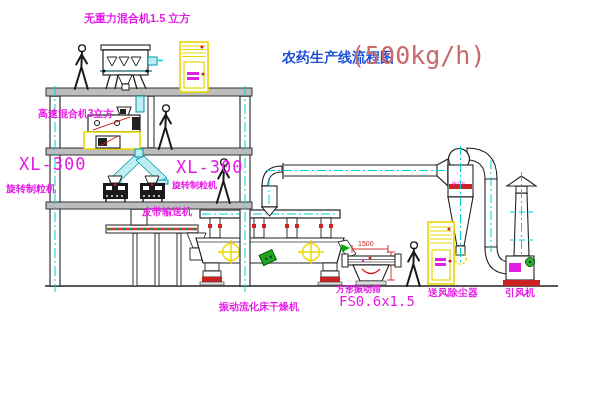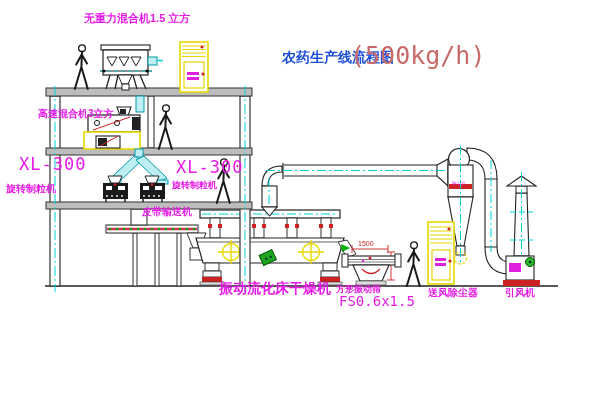--- a/index.html
+++ b/index.html
@@ -9,21 +9,21 @@
   .lbl{position:absolute;white-space:nowrap;color:#e61ae6;line-height:1;}
   .mono{font-family:"DejaVu Sans Mono",monospace;margin-left:9px;}
   
   #lbl-gravity-mixer{left:84px;top:13px;font-size:11px;font-weight:bold;}
   #lbl-hs-mixer{left:38px;top:109px;font-size:10px;font-weight:bold;}
   #lbl-gran-left-model{left:10px;top:156px;font-size:17px;letter-spacing:1px;}
   #lbl-gran-left-name{left:6px;top:184px;font-size:10px;font-weight:bold;}
   #lbl-gran-mid-model{left:167px;top:159px;font-size:17px;letter-spacing:1px;}
   #lbl-gran-mid-name{left:172px;top:181px;font-size:9px;font-weight:bold;}
   #lbl-belt{left:142px;top:207px;font-size:10px;font-weight:bold;}
-  #lbl-dryer-name{left:219px;top:281px;font-size:14px;font-weight:bold;}
+  #lbl-dryer-name{left:219px;top:302px;font-size:10px;font-weight:bold;}
   #lbl-dryer-model{left:217px;top:297px;font-size:15px;}
   #lbl-sieve-name{left:336px;top:285px;font-size:9px;font-weight:bold;}
   #lbl-sieve-model{left:330px;top:294px;font-size:14px;text-align:center;}
   #lbl-dust{left:428px;top:288px;font-size:10px;font-weight:bold;}
   #lbl-fan{left:505px;top:288px;font-size:10px;font-weight:bold;}
   #lbl-dim1500{left:358px;top:240px;font-size:7px;color:#cc2222;}
   #lbl-cyclone-tag{left:452px;top:181px;font-size:5px;transform:scale(.9);transform-origin:left top;}
   #title{position:absolute;left:282px;top:49px;font-size:14px;font-weight:bold;color:#1d4ed8;white-space:nowrap;}
   #title-cap{position:absolute;left:350px;top:41px;font-size:25px;font-weight:normal;color:#c96a6a;
              font-family:"DejaVu Sans Mono",monospace;white-space:nowrap;letter-spacing:0px;}

